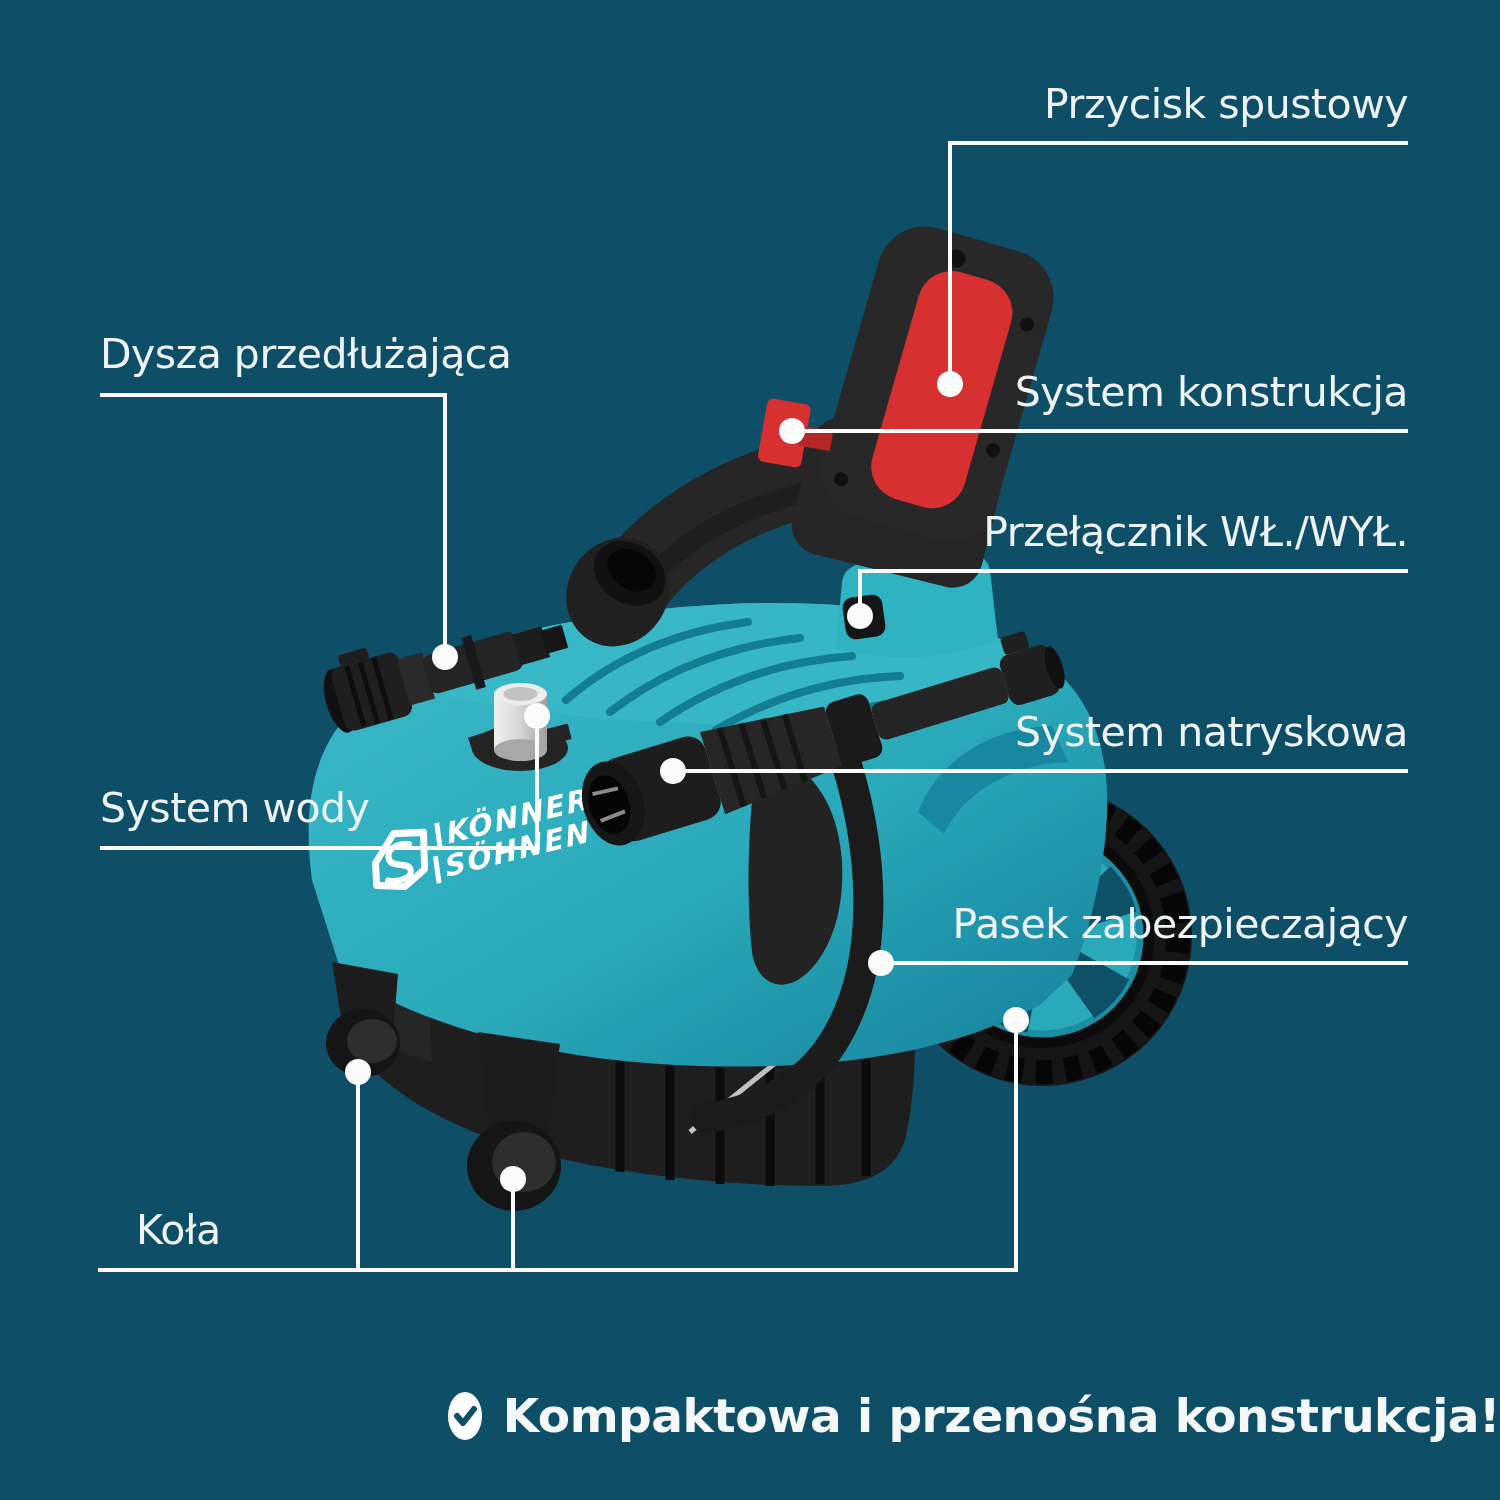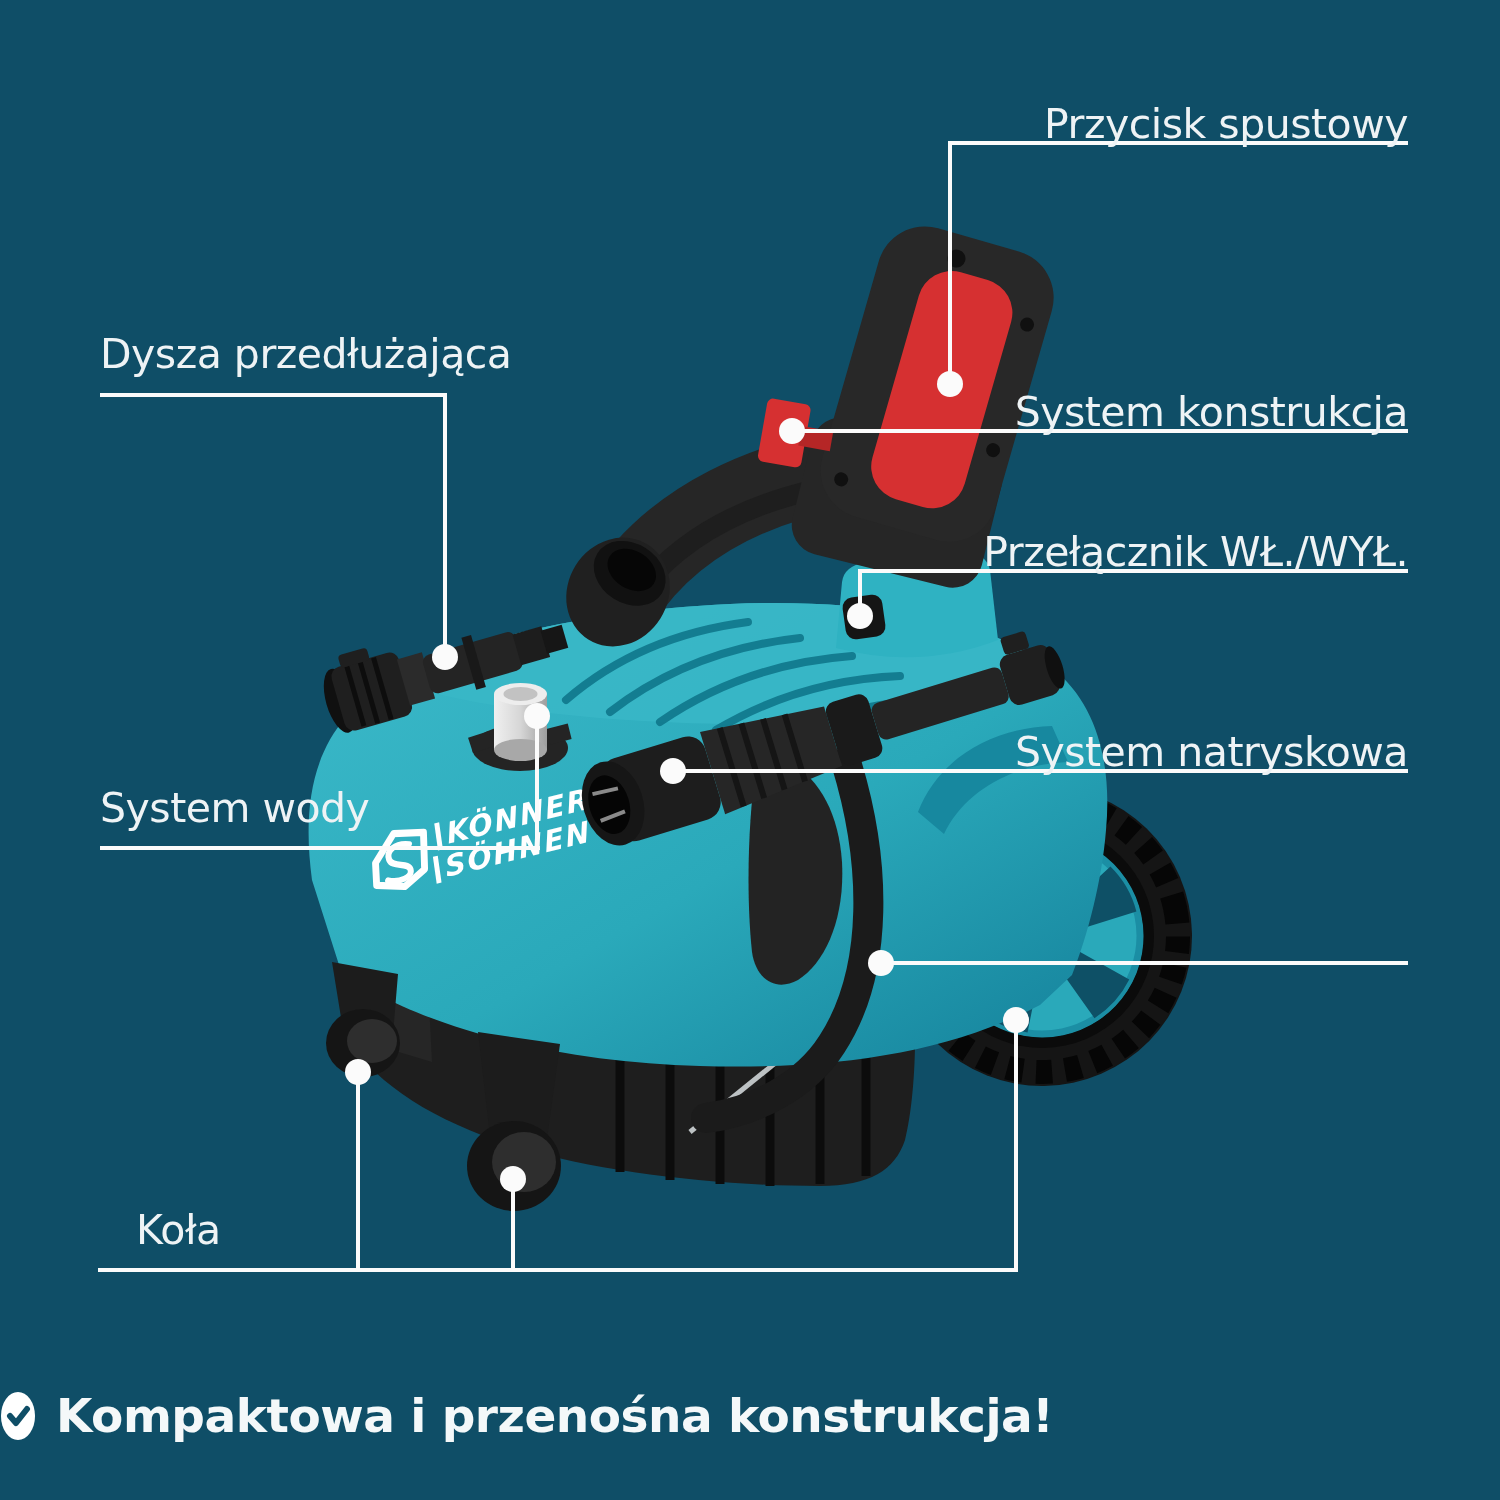--- a/index.html
+++ b/index.html
@@ -5,26 +5,26 @@
   html,body{margin:0;padding:0;background:#0F4E67;}
   .canvas{
     position:relative;width:1500px;height:1500px;overflow:hidden;
     background:#0F4E67;
     font-family:"DejaVu Sans","Liberation Sans",sans-serif;
   }
   .label{
     position:absolute;color:#EEF3F5;font-size:41px;font-weight:400;
     letter-spacing:-0.5px;line-height:1.2;white-space:nowrap;
   }
-  .label.right{text-align:center;margin-top:20px;}
+  .label.right{text-align:center;}
   .cl{position:absolute;background:#FBFBFB;}
   .dot{position:absolute;width:26px;height:26px;border-radius:50%;background:#FBFBFB;}
   .footer{
     position:absolute;left:0;right:0;top:1388px;
-    display:flex;align-items:center;justify-content:flex-start;gap:20px;
+    display:flex;align-items:center;justify-content:flex-end;gap:20px;
   }
   .footer-text{color:#F4F8F9;font-size:47px;font-weight:bold;letter-spacing:-0.5px;}
   svg text{font-family:"DejaVu Sans","Liberation Sans",sans-serif;}
 </style>
 </head>
 <body>
 
 <div class="canvas">
 
   <svg width="1500" height="1500" viewBox="0 0 1500 1500" style="position:absolute;left:0;top:0;">
@@ -219,20 +219,21 @@
   <div class="dot" style="left:345px;top:1059px;"></div>
   <div class="dot" style="left:500px;top:1166px;"></div>
   <div class="dot" style="left:1003px;top:1007px;"></div>
 
   <div class="label right" style="right:92px;top:80px;">Przycisk spustowy</div>
   <div class="label" style="left:100px;top:330px;">Dysza przedłużająca</div>
   <div class="label right" style="right:92px;top:368px;">System konstrukcja</div>
   <div class="label right" style="right:92px;top:508px;">Przełącznik WŁ./WYŁ.</div>
   <div class="label right" style="right:92px;top:708px;">System natryskowa</div>
   <div class="label" style="left:100px;top:784px;">System wody</div>
+  <div class="label right" style="right:92px;top:900px;">Pasek zabezpieczający</div>
   <div class="label" style="left:100px;top:1206px;margin-left:36px;">Koła</div>
 
   <div class="footer">
     <svg width="36" height="50" viewBox="0 0 36 50">
       <ellipse cx="18" cy="25" rx="17" ry="24" fill="#FFFFFF"></ellipse>
       <path d="M 10,25 L 16,32 L 27,18" stroke="#0F4E67" stroke-width="6" fill="none" stroke-linecap="round" stroke-linejoin="round"></path>
     </svg>
     <div class="footer-text">Kompaktowa i przenośna konstrukcja!</div>
   </div>
 

